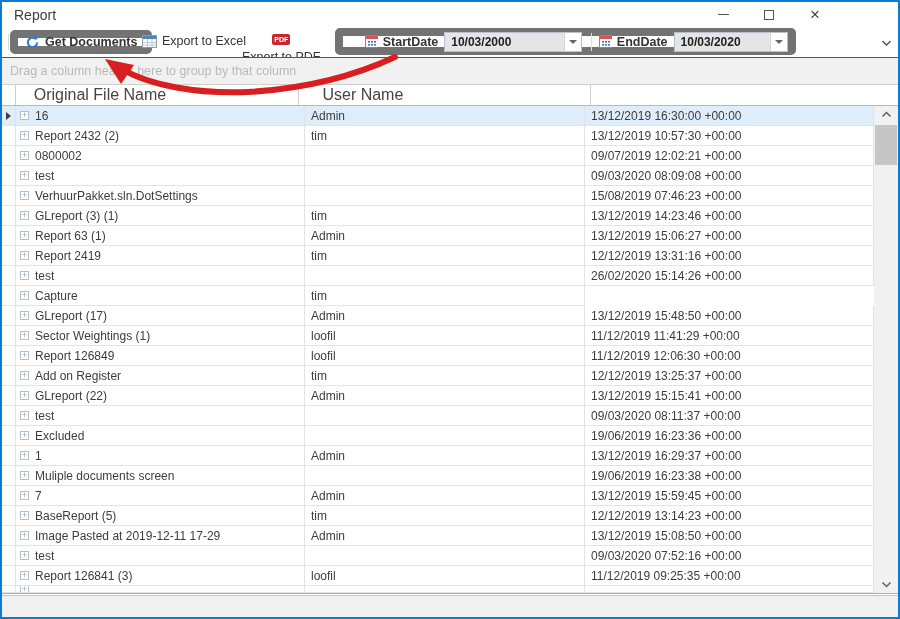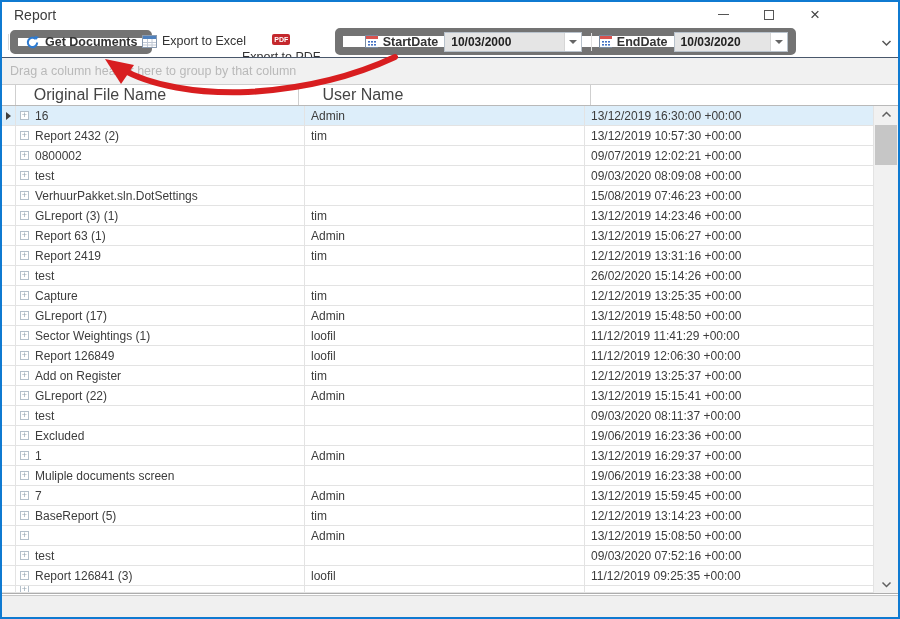--- a/index.html
+++ b/index.html
@@ -266,21 +266,20 @@
         <div class="cell g-c2"></div>
         <div class="cell g-c3">26/02/2020 15:14:26 +00:00</div>
       </div>
       <div class="row">
         <div class="cell g-gutter"></div>
         <div class="cell g-c1">
           <span class="expand-box">+</span>
           <span>Capture</span>
         </div>
         <div class="cell g-c2">tim</div>
-        <div class="cell g-c3">12/12/2019 13:25:35 +00:00</div>
       </div>
       <div class="row">
         <div class="cell g-gutter"></div>
         <div class="cell g-c1">
           <span class="expand-box">+</span>
           <span>GLreport (17)</span>
         </div>
         <div class="cell g-c2">Admin</div>
         <div class="cell g-c3">13/12/2019 15:48:50 +00:00</div>
       </div>
@@ -371,20 +370,21 @@
           <span class="expand-box">+</span>
           <span>BaseReport (5)</span>
         </div>
         <div class="cell g-c2">tim</div>
         <div class="cell g-c3">12/12/2019 13:14:23 +00:00</div>
       </div>
       <div class="row">
         <div class="cell g-gutter"></div>
         <div class="cell g-c1">
           <span class="expand-box">+</span>
+          <span>Image Pasted at 2019-12-11 17-29</span>
         </div>
         <div class="cell g-c2">Admin</div>
         <div class="cell g-c3">13/12/2019 15:08:50 +00:00</div>
       </div>
       <div class="row">
         <div class="cell g-gutter"></div>
         <div class="cell g-c1">
           <span class="expand-box">+</span>
           <span>test</span>
         </div>

